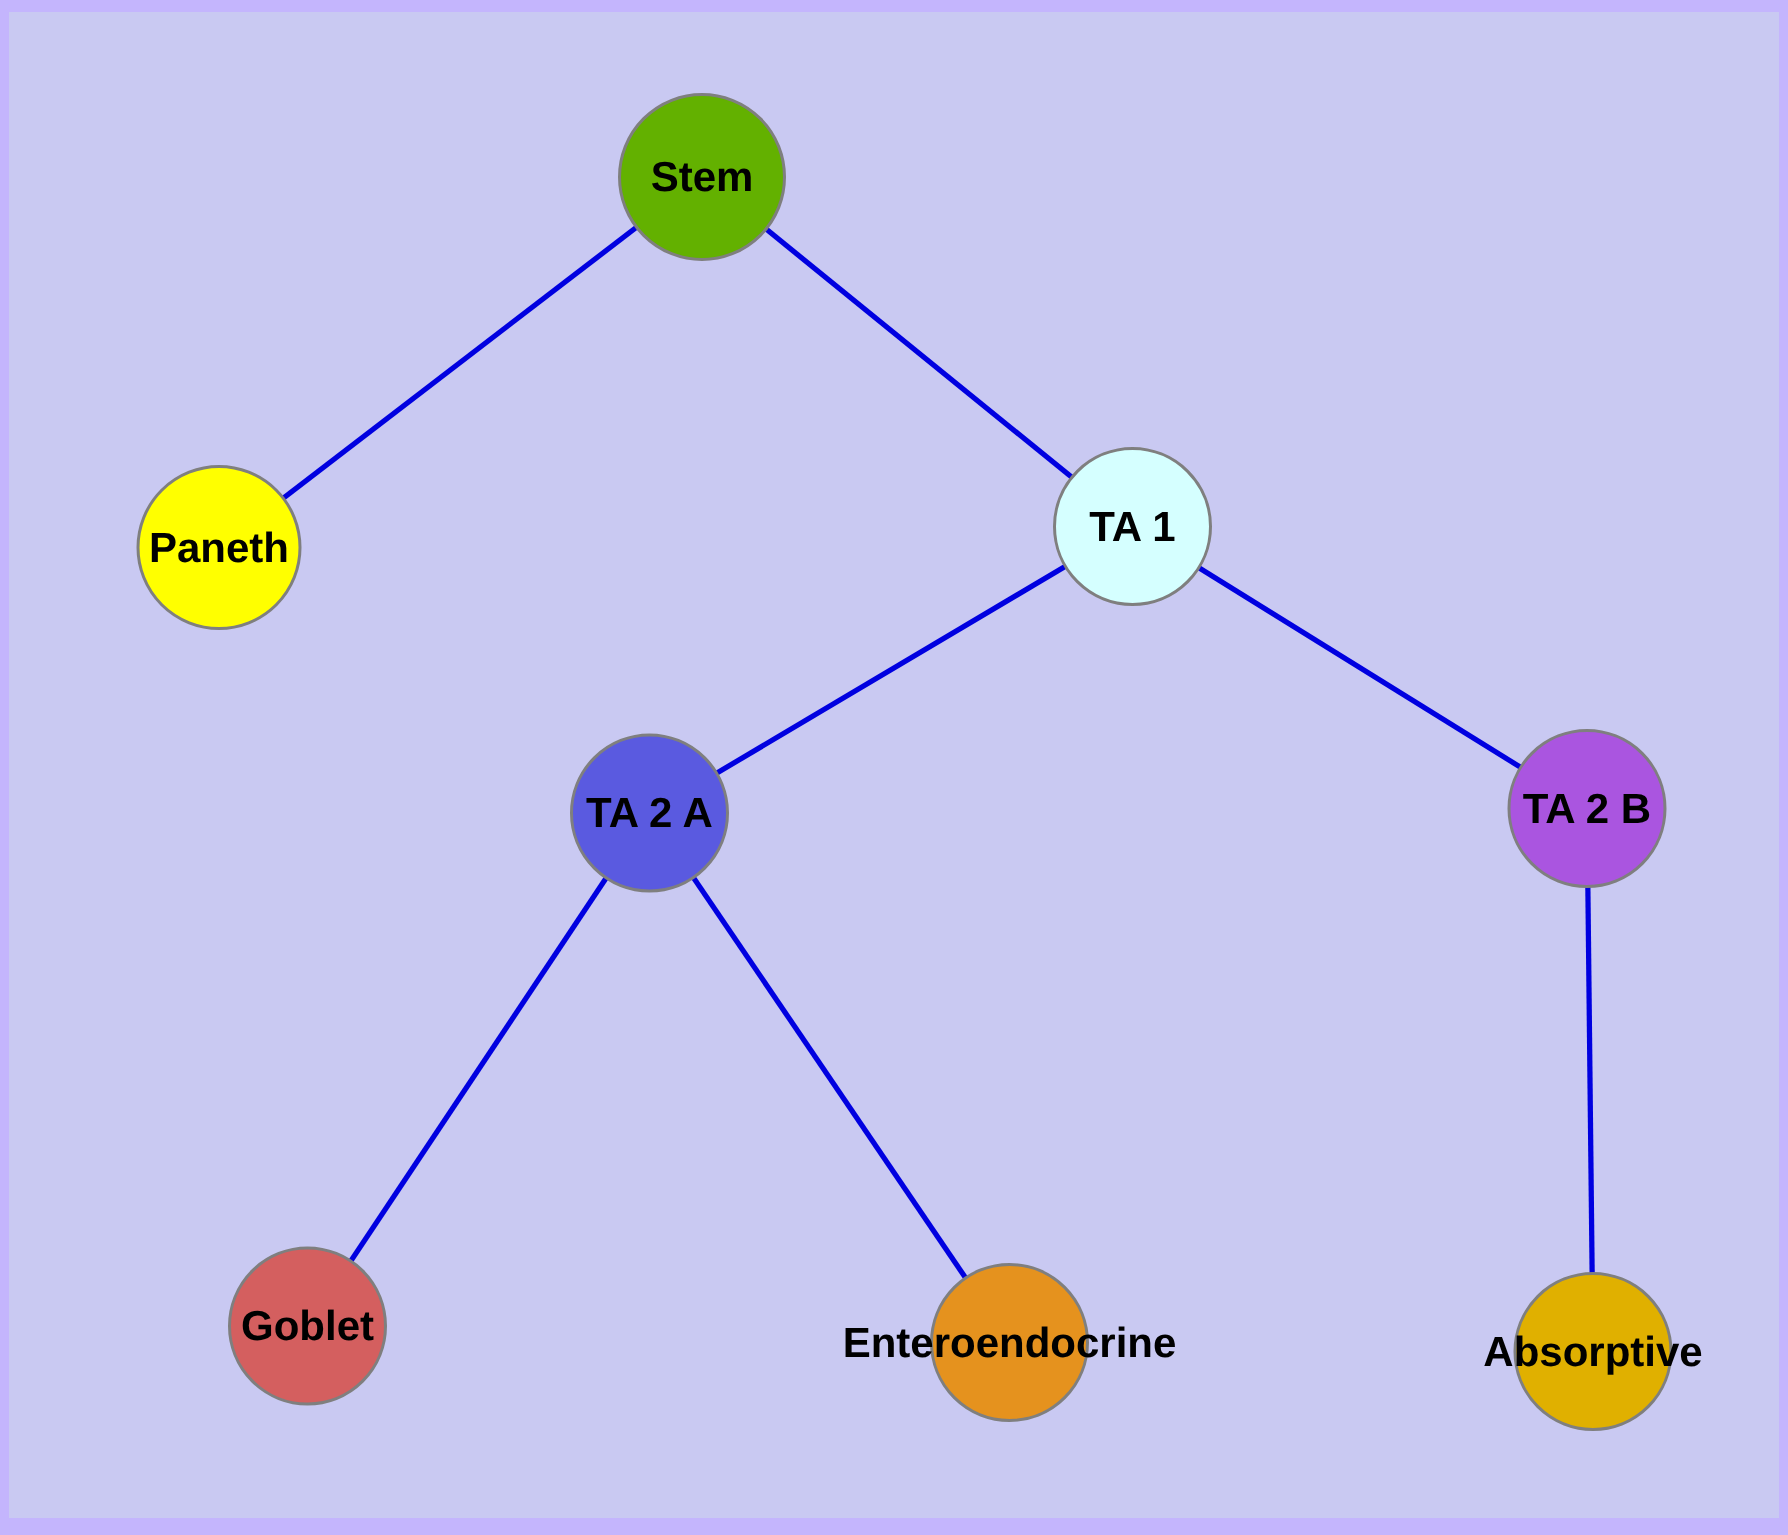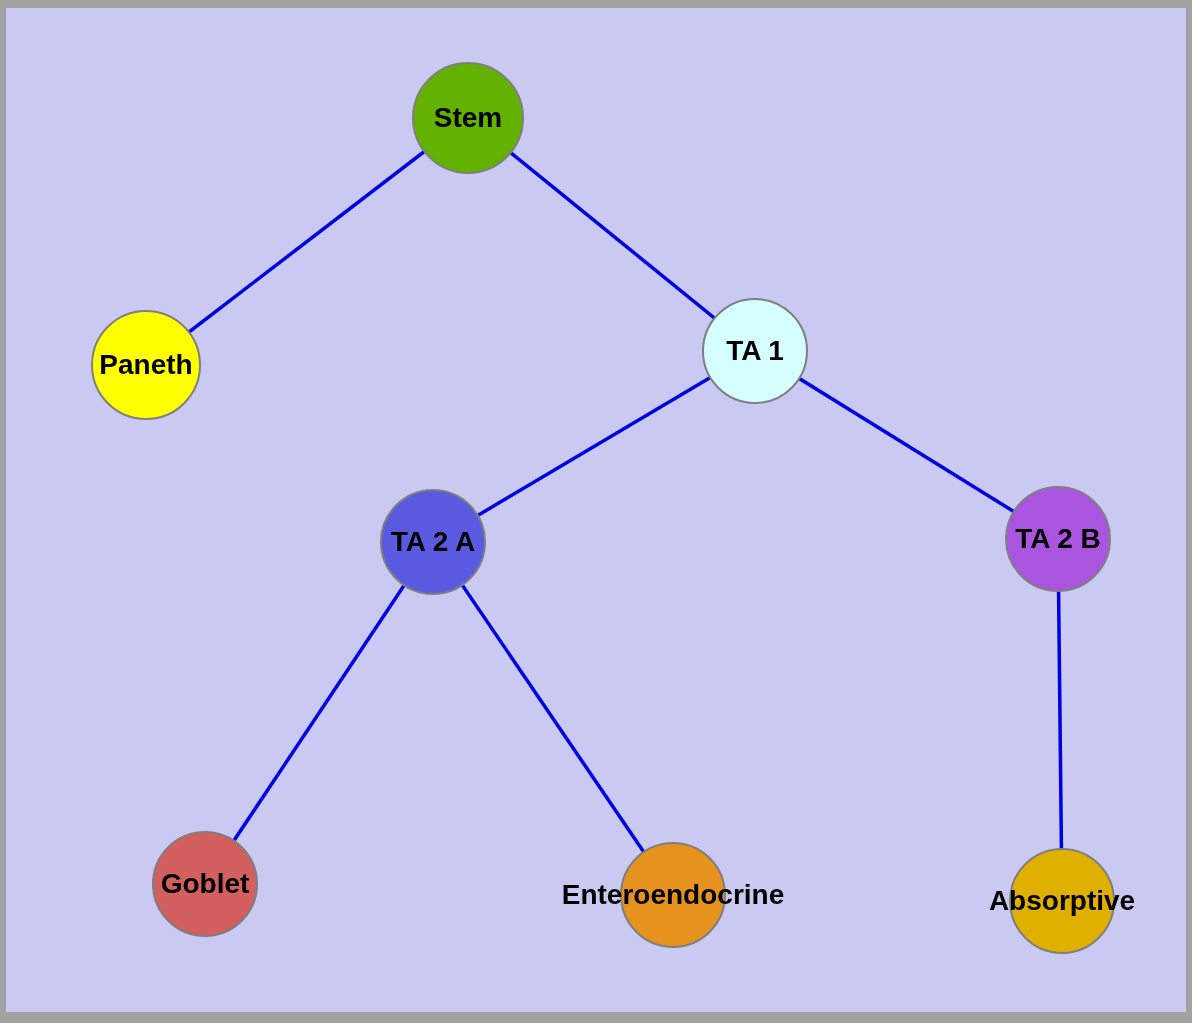--- a/index.html
+++ b/index.html
@@ -5,21 +5,21 @@
   html, body {
     margin: 0;
     padding: 0;
     background: #ffffff;
     font-family: "Liberation Sans", sans-serif;
   }
   #stage {
     position: relative;
     width: 1192px;
     height: 1023px;
-    background: #a3a3a3;
+    background: #c4b5fd;
     overflow: hidden;
     text-align: right;
   }
   #graph-svg {
     display: block;
     width: 1192px;
     height: 1023px;
   }
   .graph-edge {
     stroke-width: 3.5;

